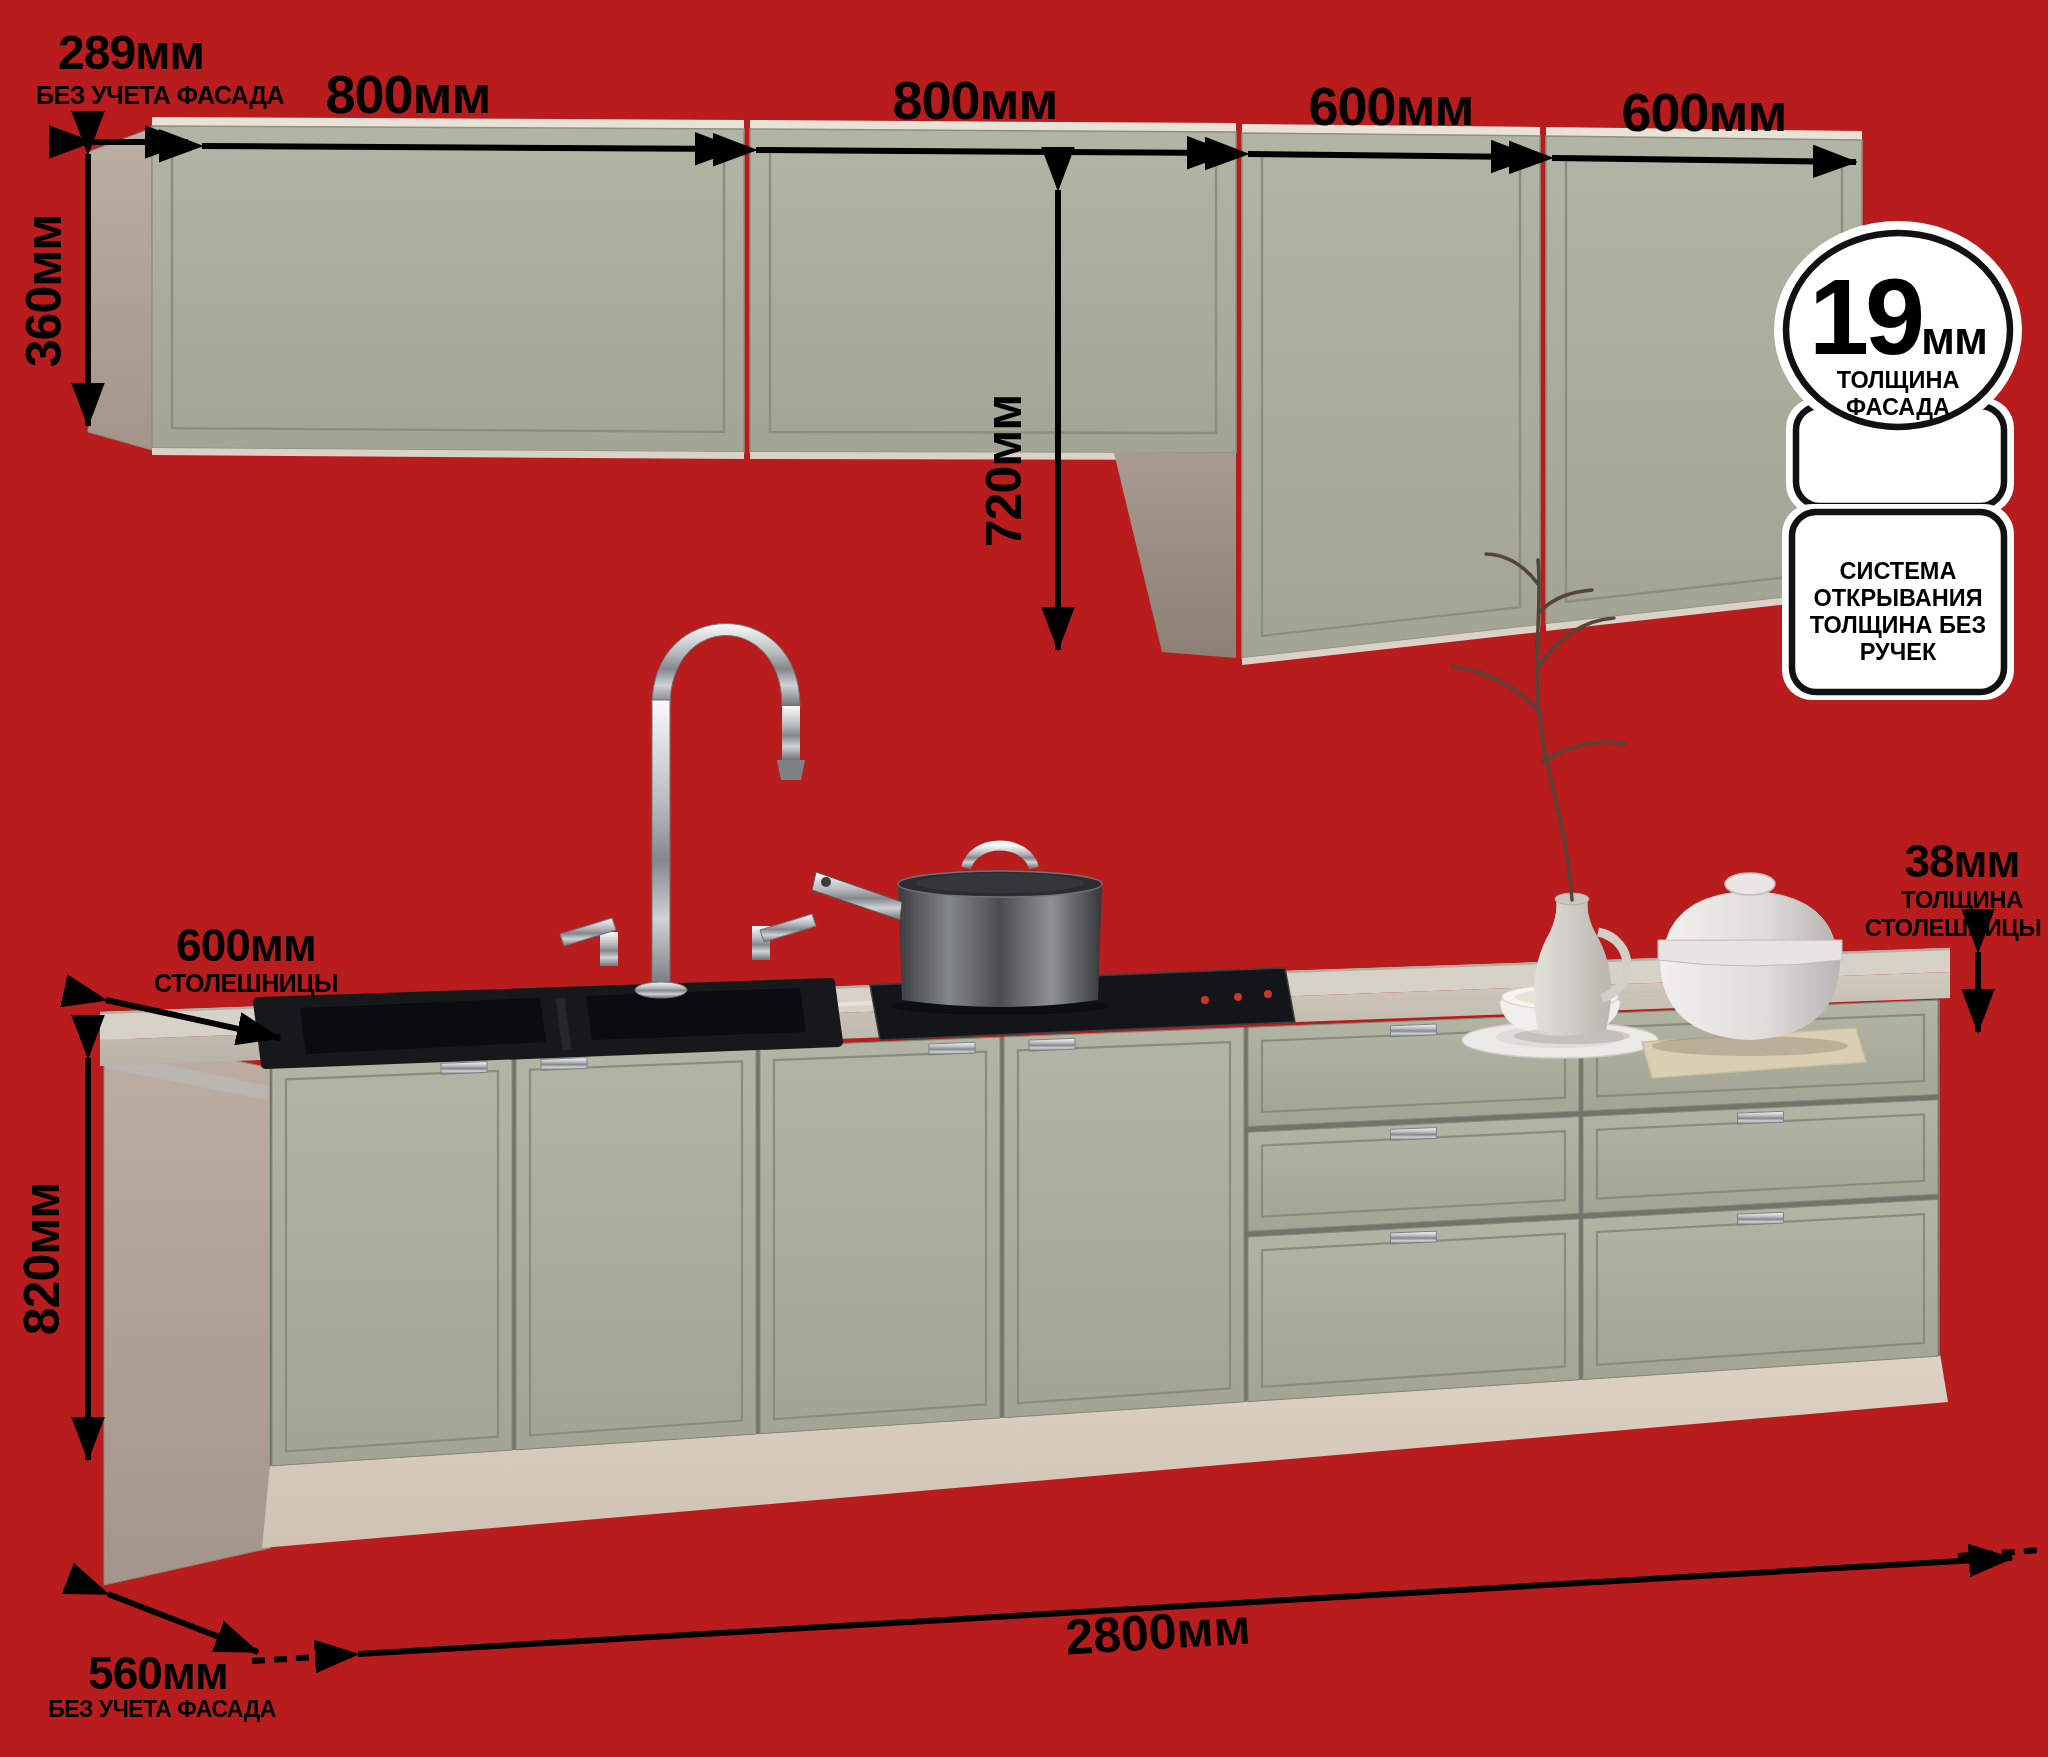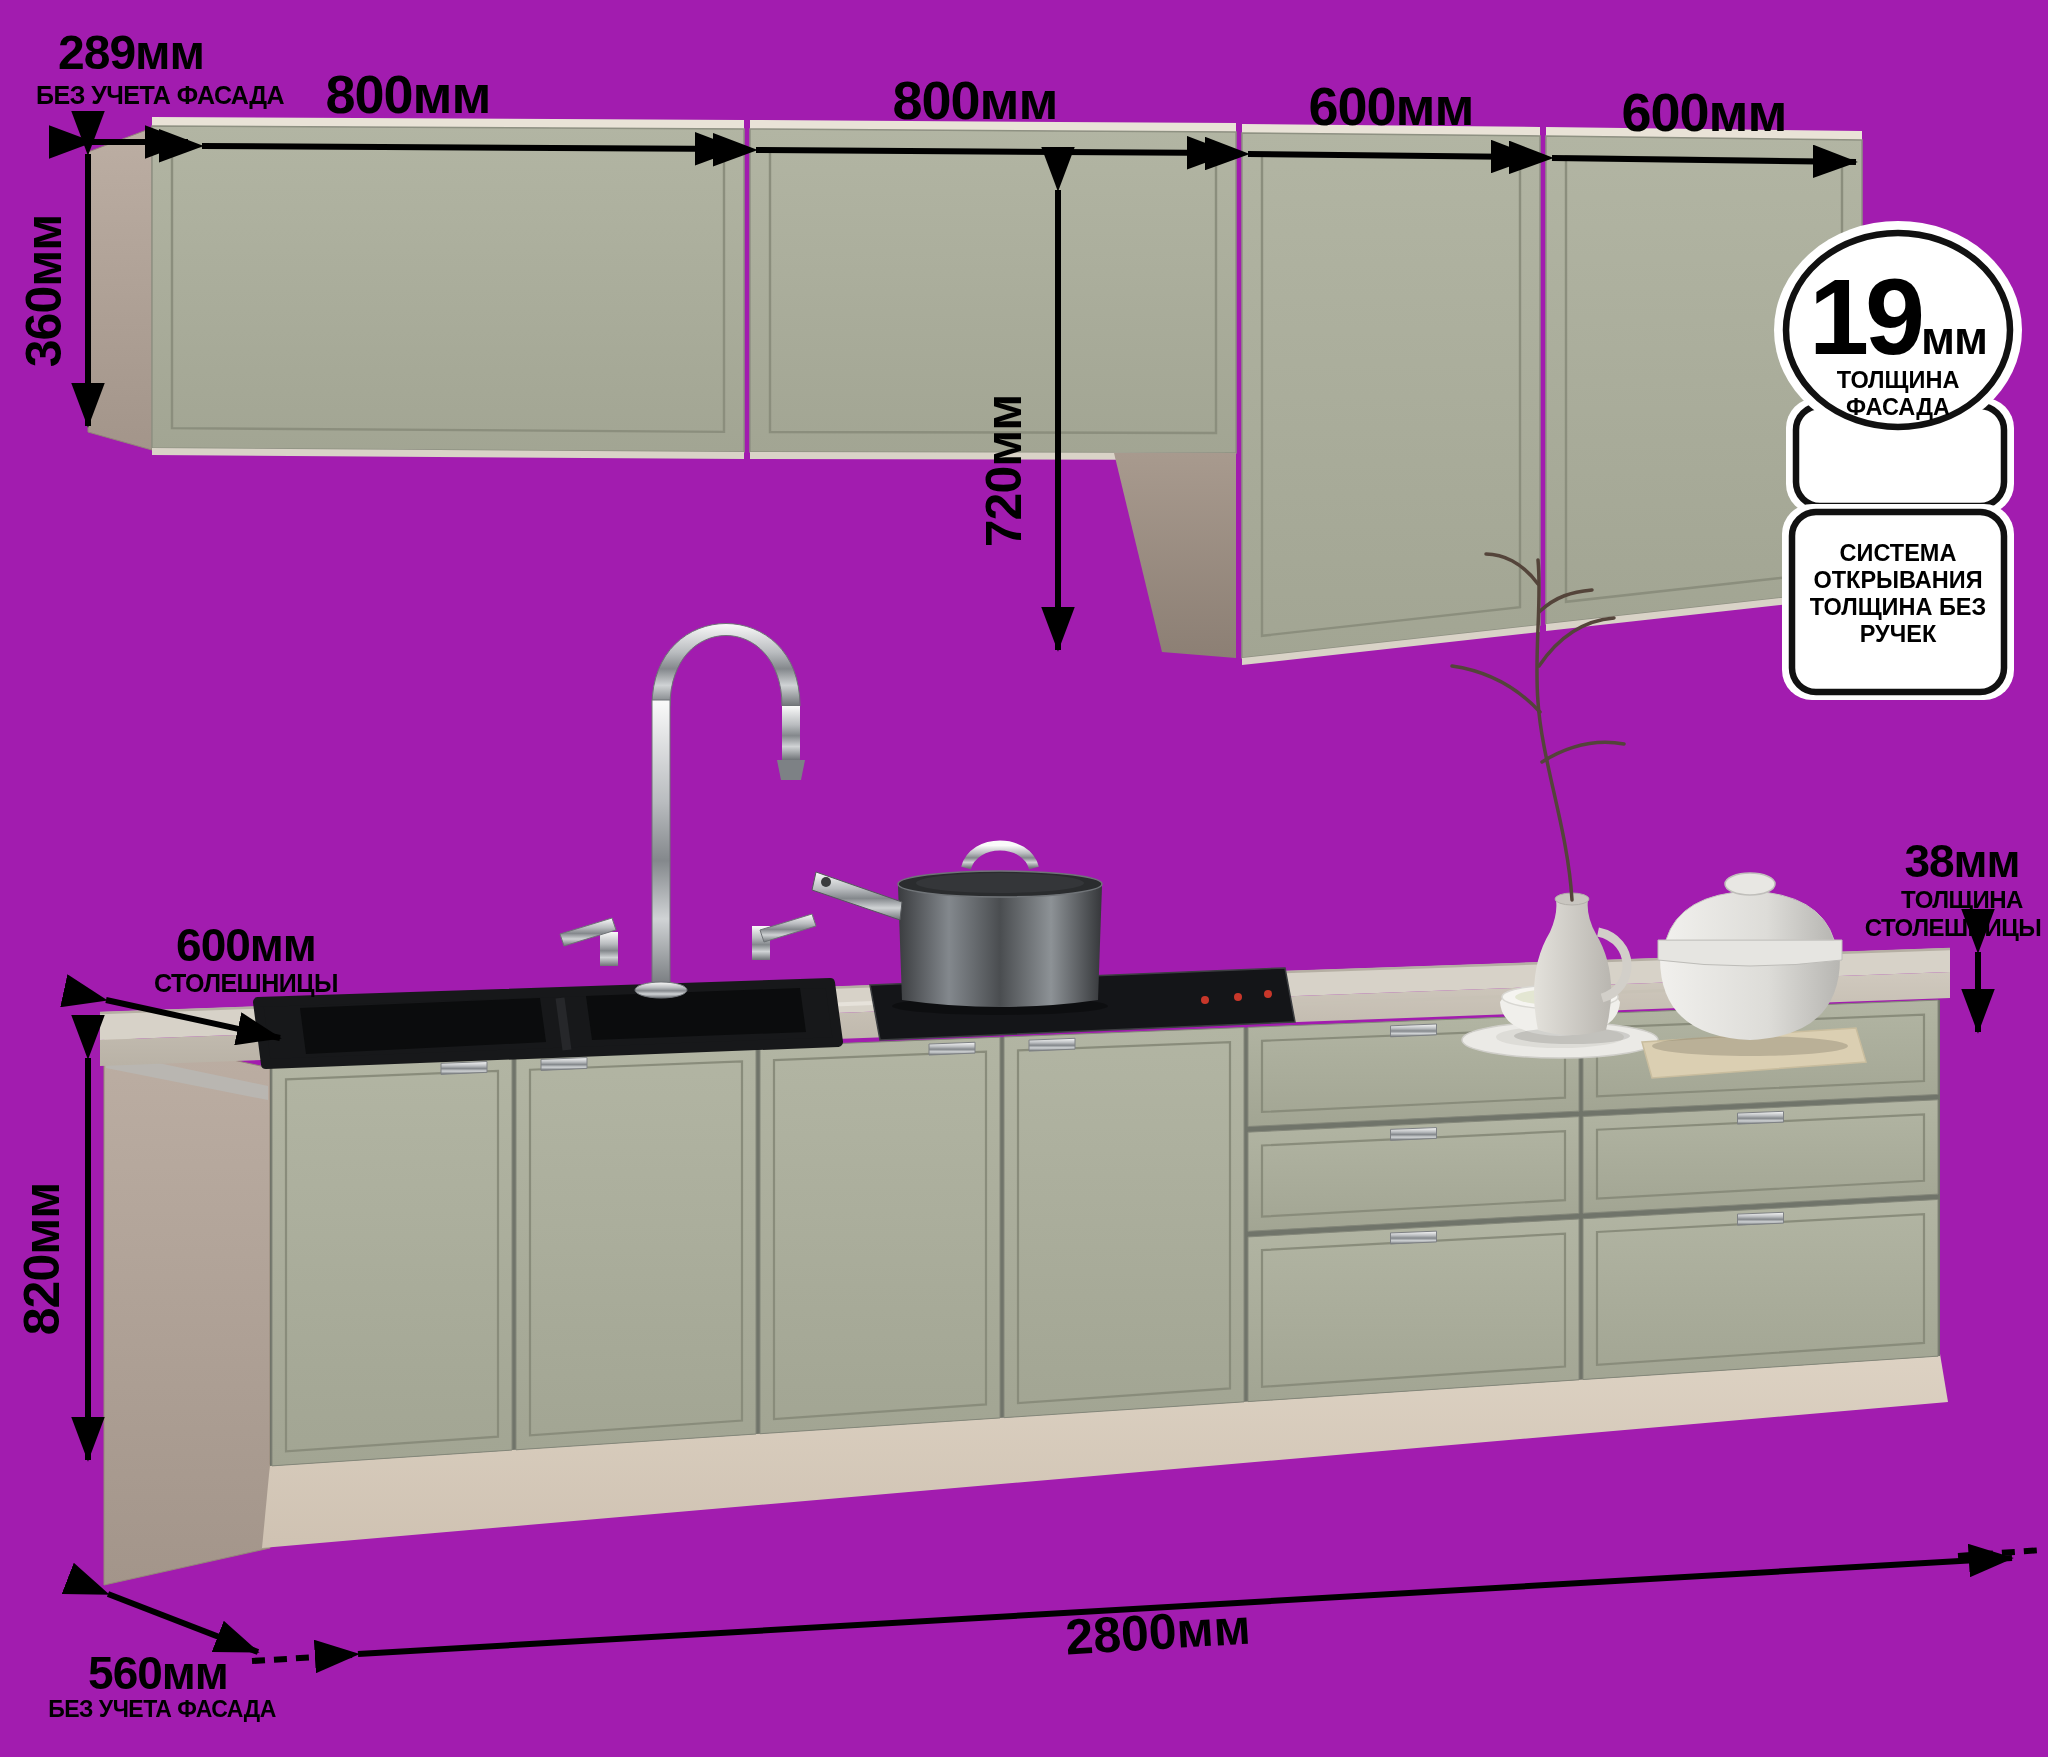--- a/index.html
+++ b/index.html
@@ -1,16 +1,16 @@
 <!DOCTYPE html>
 <html><head>
 <meta charset="utf-8">
 <style>
   html,body{margin:0;padding:0;background:#fff;overflow:hidden;}
-  #canvas{position:relative;width:2048px;height:1757px;background:#a21caf;
+  #canvas{position:relative;width:2048px;height:1757px;background:#b91c1c;
           font-family:"Liberation Sans",sans-serif;color:#000;}
   #scene{position:absolute;left:0;top:0;}
   .lbl{position:absolute;font-weight:bold;line-height:1.04;white-space:nowrap;}
   .ctr{text-align:center;white-space:normal;}
   .big{font-size:54px;letter-spacing:-1px;}
   .med{font-size:48px;letter-spacing:-1px;}
   .dim46{font-size:46px;letter-spacing:-1px;}
   .cap{font-size:25px;letter-spacing:-0.5px;}
   .rot{transform:rotate(-90deg);transform-origin:center center;}
   .badge-text{position:absolute;text-align:center;}
@@ -221,18 +221,18 @@
   <div class="lbl cap ctr" style="left:42px;top:1698px;width:240px;font-size:23px;">БЕЗ УЧЕТА ФАСАДА</div>
 
   <div class="badge-text" style="left:1788px;top:268px;width:220px;text-align:center;">
     <span class="b19" style="font-weight:bold;">19</span><span class="b19mm" style="font-weight:bold;">мм</span>
     <div class="bcap" style="margin-top:2px;">ТОЛЩИНА</div>
     <div class="bcap">ФАСАДА</div>
   </div>
 
 
   <div class="badge-text" style="left:1792px;top:540px;width:212px;">
-    <div class="bcap" style="font-weight:bold;">СИСТЕМА</div>
+    <div class="bcap" style="margin-top:18px;font-weight:bold;">СИСТЕМА</div>
     <div class="bcap">ОТКРЫВАНИЯ</div>
     <div class="bcap">ТОЛЩИНА БЕЗ</div>
     <div class="bcap">РУЧЕК</div>
   </div>
 </div>
 
 </body></html>

